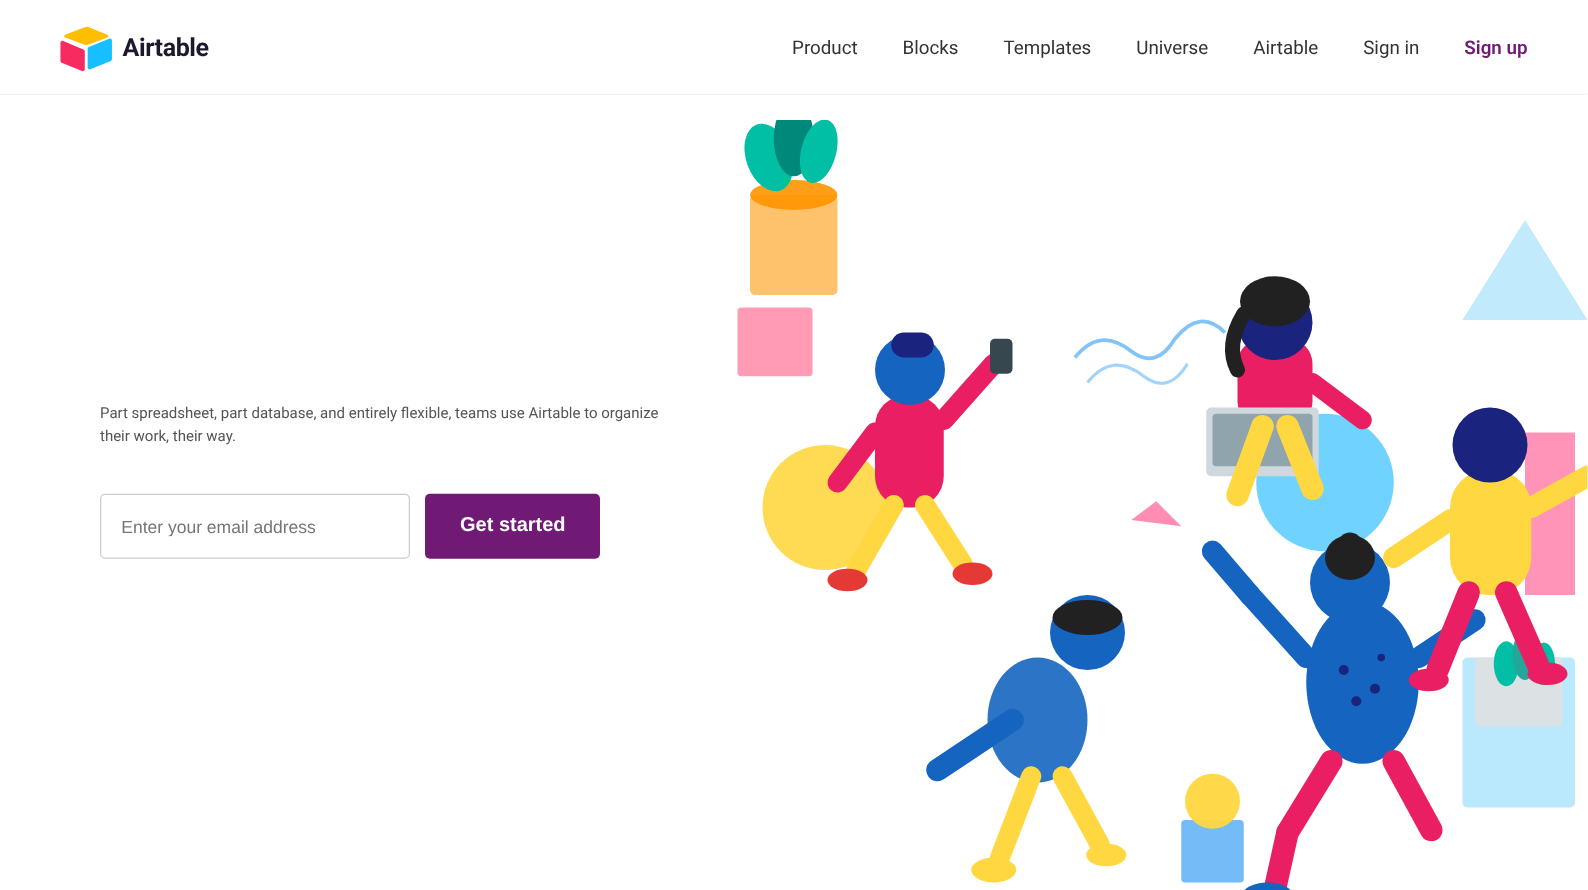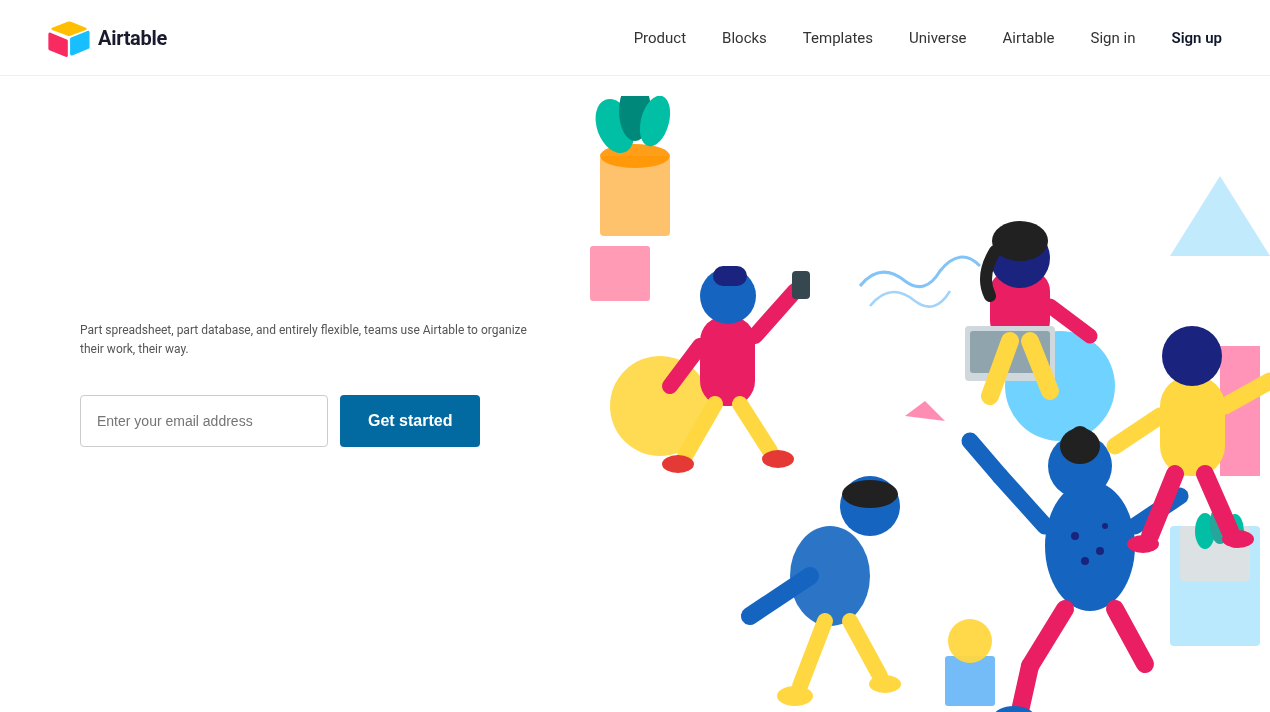--- a/index.html
+++ b/index.html
@@ -43,21 +43,21 @@
       align-items: center;
       gap: 36px;
     }
     .nav-link {
       font-size: 15px;
       color: #333;
       text-decoration: none;
       font-weight: 400;
     }
     .nav-link.signup {
-      color: #0f172a;
+      color: #701a75;
       font-weight: 600;
     }
 
     
     .hero {
       display: flex;
       align-items: center;
       position: relative;
       height: calc(712px - 76px);
       padding-left: 80px;
@@ -95,21 +95,21 @@
       border: 1.5px solid #ccc;
       border-radius: 4px;
       padding: 10px 16px;
       font-size: 14px;
       color: #aaa;
       outline: none;
     }
     .cta-btn {
       height: 52px;
       padding: 10px 28px;
-      background: #0369a1;
+      background: #701a75;
       color: #fff;
       border: none;
       border-radius: 4px;
       font-size: 16px;
       font-weight: 600;
       cursor: pointer;
     }
     .already-text {
       font-size: 14px;
       color: #666;

